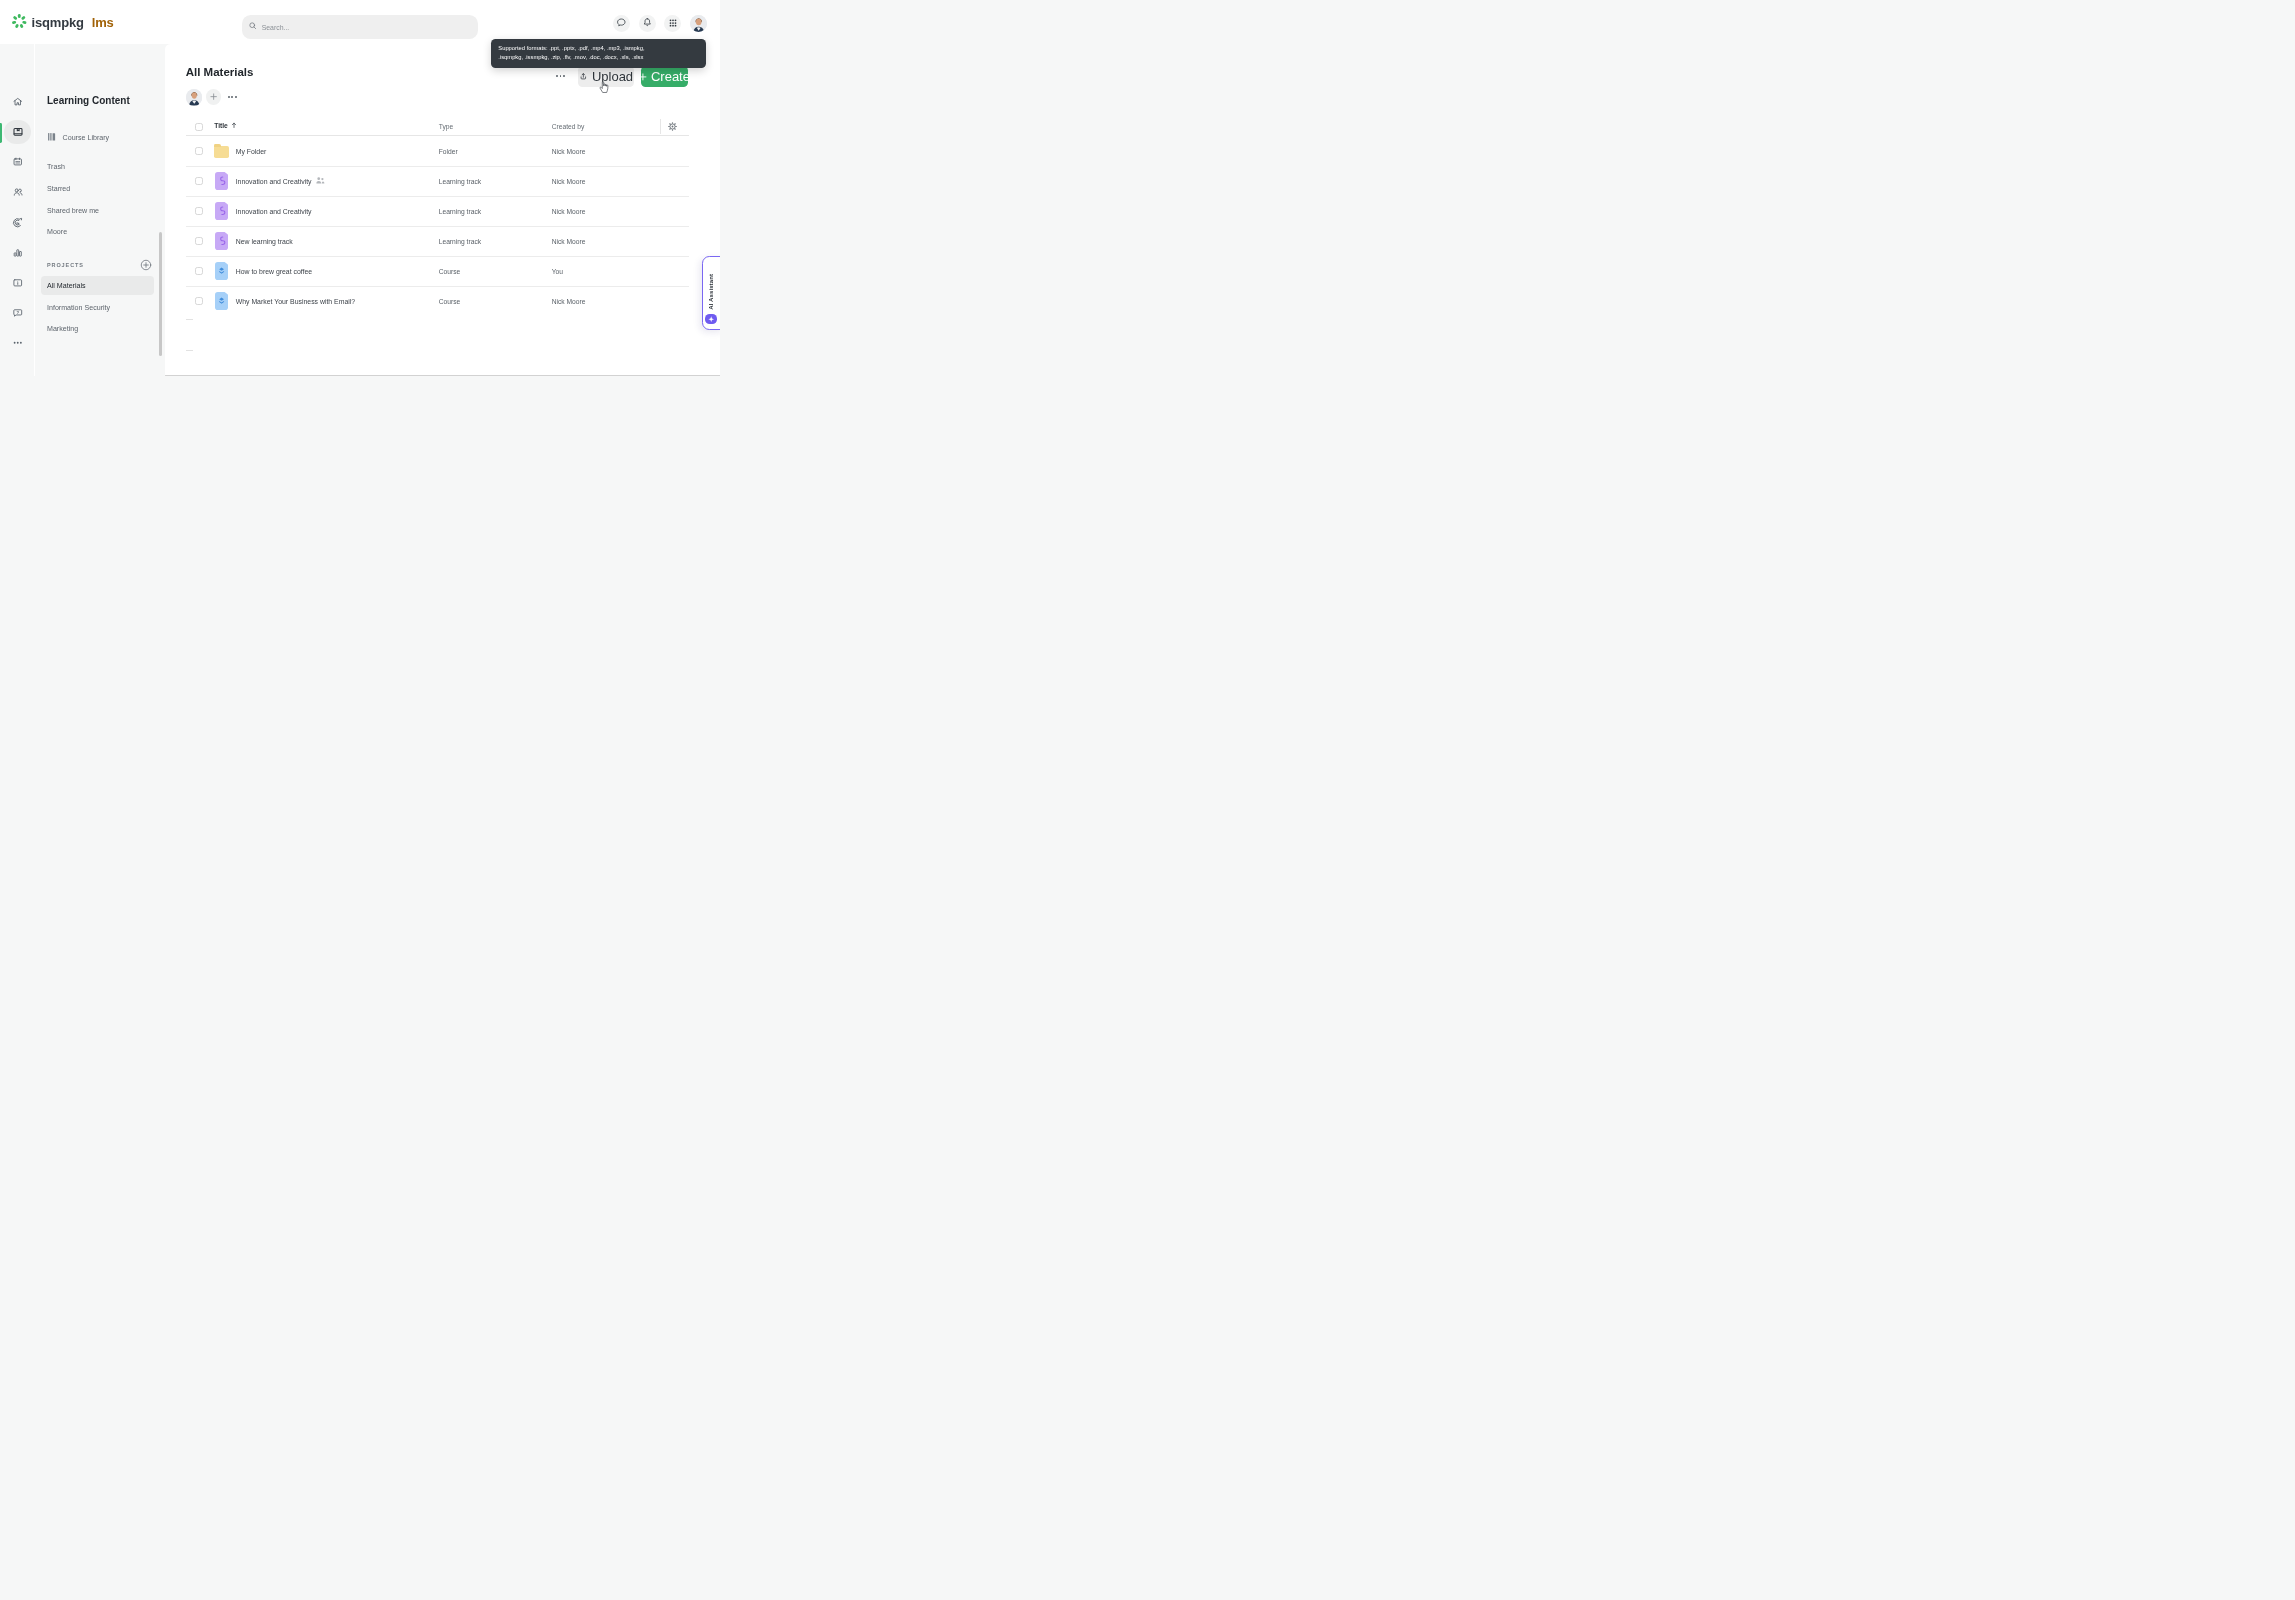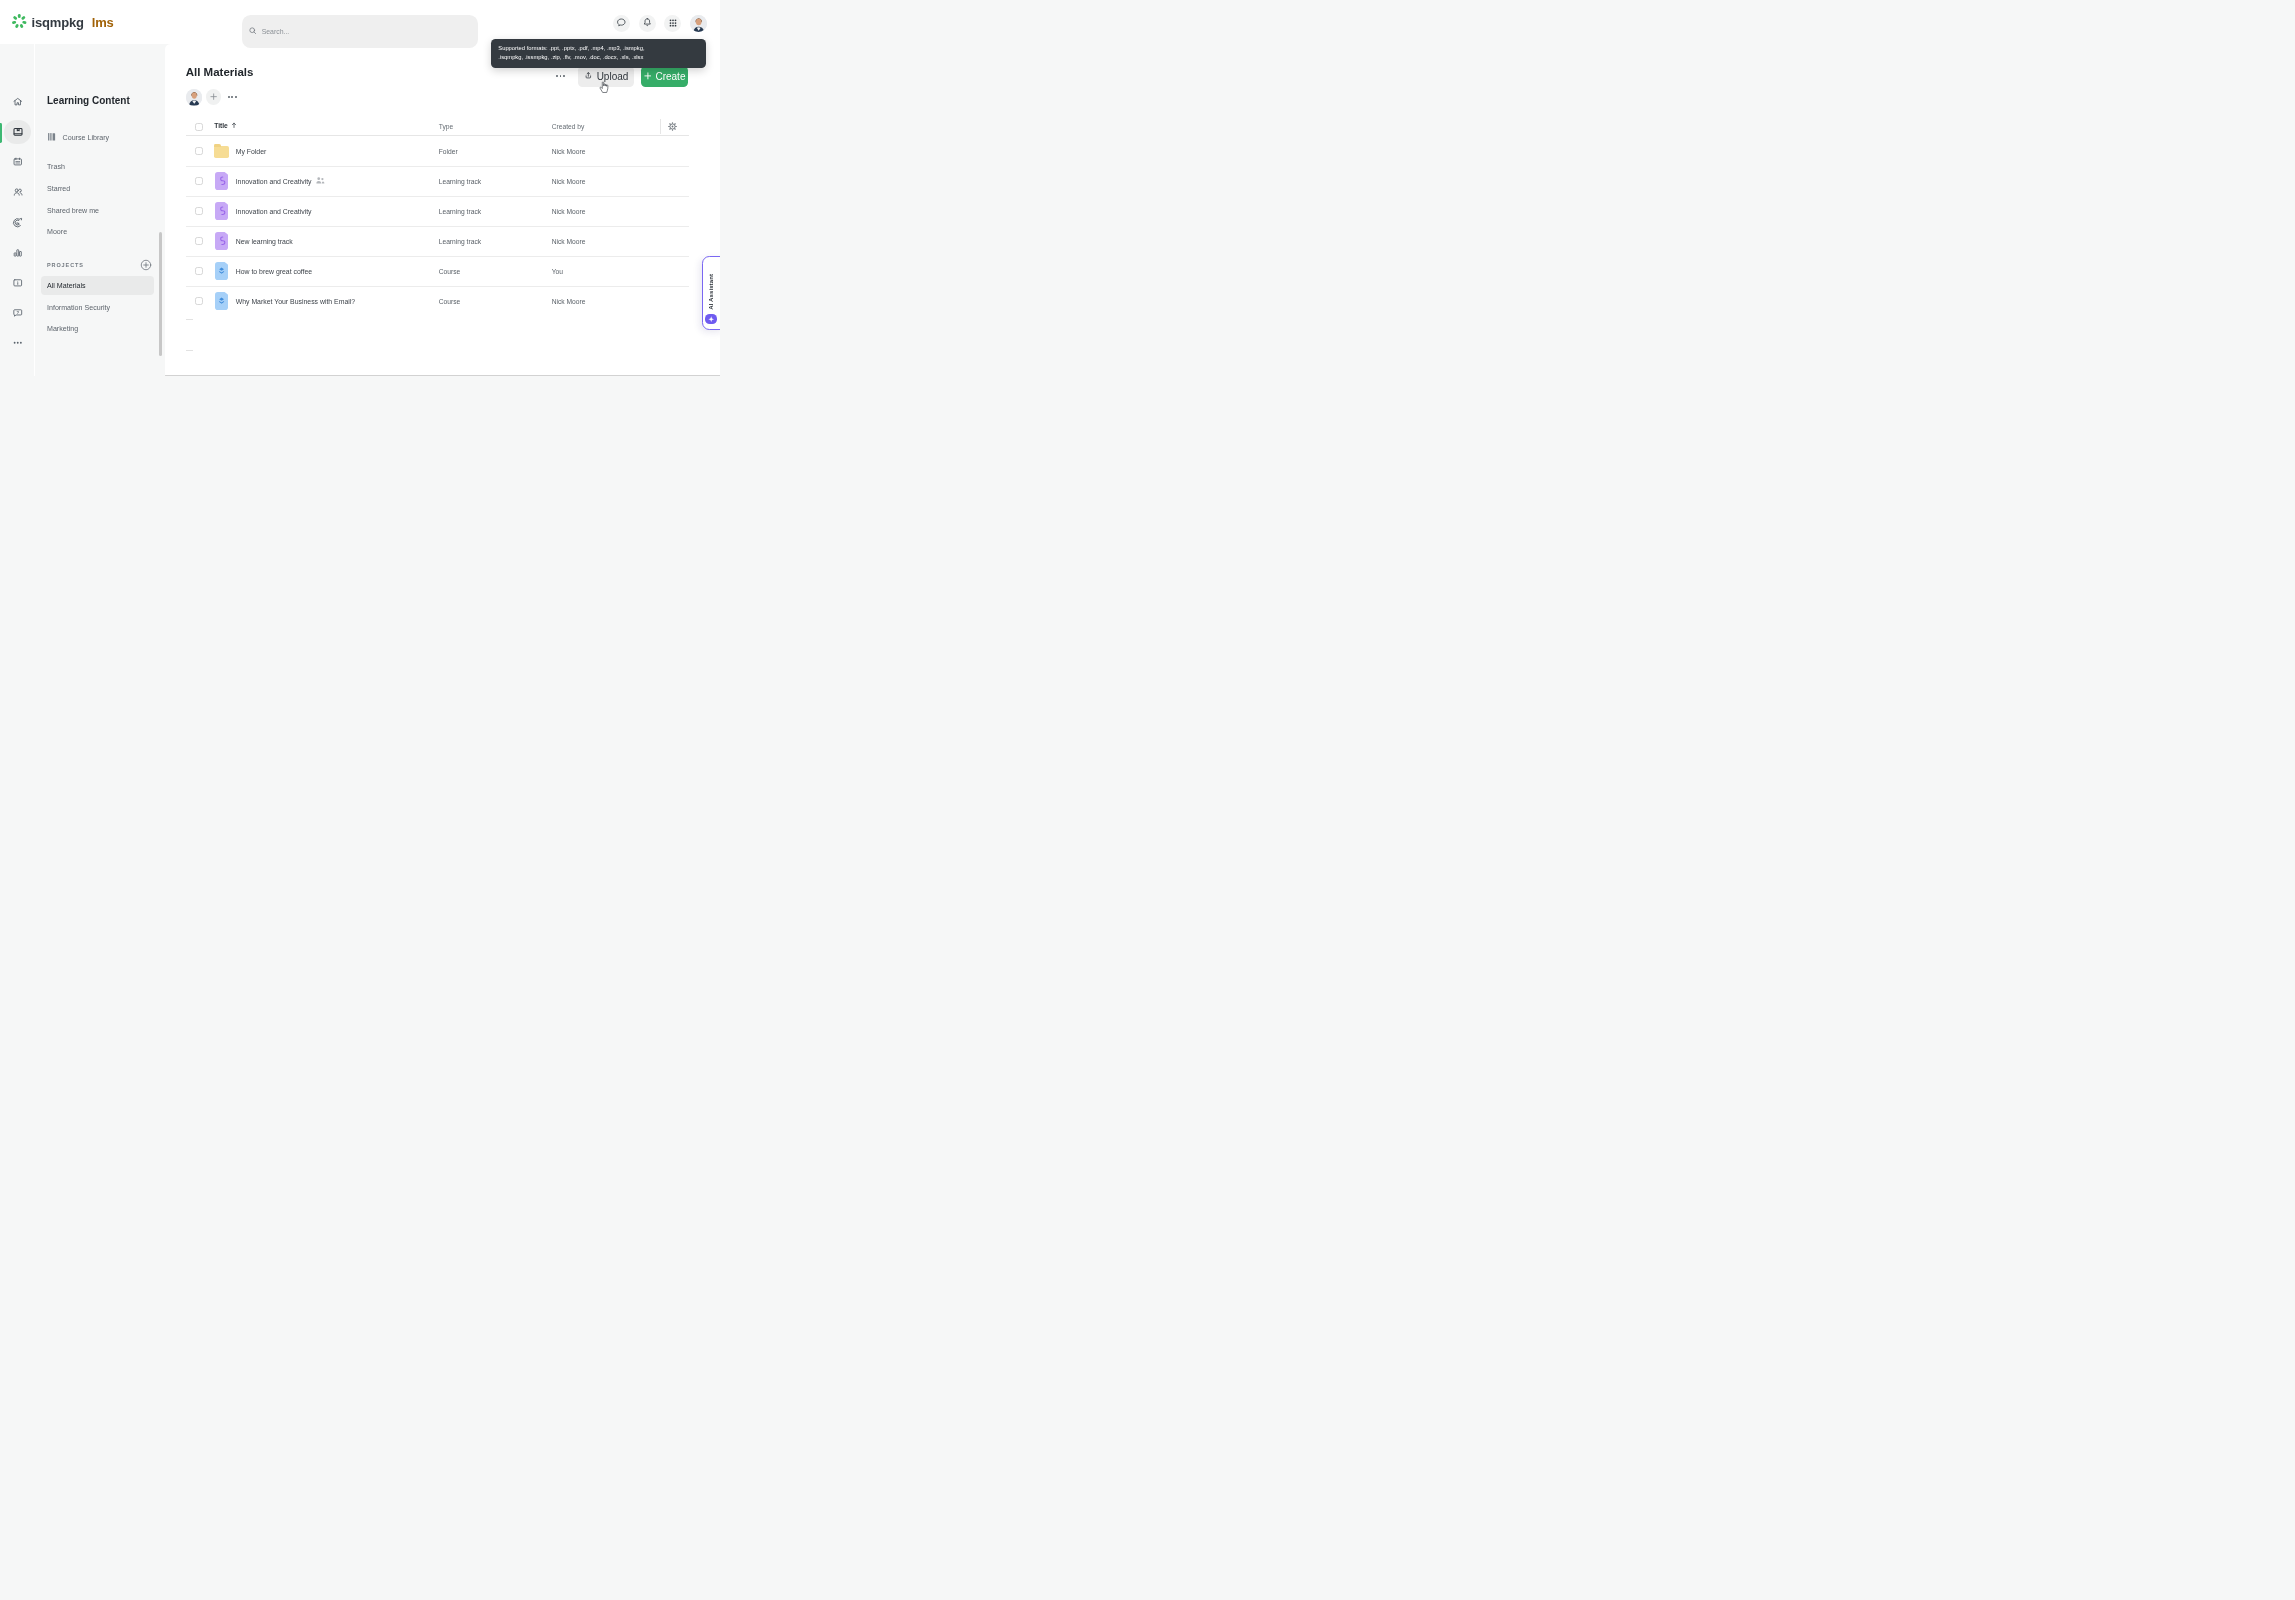--- a/index.html
+++ b/index.html
@@ -9,21 +9,21 @@
     font-family: "Liberation Sans", sans-serif;
     background: #f6f7f7;
     overflow: hidden;
     color: #23282e;
   }
   
   .topbar { position:absolute; left:0; top:0; width:720px; height:44px; background:#fff; z-index:2; }
   .logo { position:absolute; left:11px; top:13px; display:flex; align-items:center; gap:4.1px; }
   .logo-text { font-size:13px; font-weight:700; color:#333a41; letter-spacing:-0.2px; }
   .logo-suffix { font-size:13px; font-weight:700; color:#a16207; margin-left:4px; letter-spacing:-0.2px;}
-  .search { position:absolute; left:242px; top:15px; width:236px; height:33px; background:#efefef;
+  .search { position:absolute; left:242px; top:15px; width:236px; height:24px; background:#efefef;
             border-radius:8.7px; display:flex; align-items:center; padding:0 6.4px; gap:4.1px; }
   .search input { border:none; outline:none; background:transparent; font-size:6.9px; color:#3c4248;
                   font-family:"Liberation Sans", sans-serif; width:100%; }
   .search input::placeholder { color:#8b9096; }
   .tb-circle { position:absolute; top:15px; width:17.4px; height:17.4px; border-radius:50%; background:#f2f3f3;
                display:flex; align-items:center; justify-content:center; cursor:pointer; }
   .avatar { border-radius:50%; overflow:hidden; background:#e9ebee; }
   
   .tooltip { position:absolute; left:491px; top:39px; width:215px; background:#343a40; color:#fff;
              border-radius:4.6px; padding:5px 7.3px 5.5px; font-size:5.8px; line-height:1.58; z-index:50;
@@ -46,21 +46,21 @@
   .side-scrollbar { position:absolute; left:123px; top:188px; width:3.2px; height:124px; background:#c7c7c7; border-radius:1.8px; cursor:pointer; }
   
   .main { position:absolute; left:165px; top:44px; width:555px; height:333px; background:#fff; border-top-left-radius:5.5px; z-index:1;}
   .page-title { position:absolute; left:20.7px; top:22px; font-size:11.5px; font-weight:700; color:#22272c; }
   .owner-row { position:absolute; left:20.7px; top:45px; display:flex; align-items:center; gap:3.7px; }
   .plus-btn { width:15.6px; height:15.6px; border-radius:50%; background:#f0f1f1; display:flex; align-items:center; justify-content:center; cursor:pointer;}
   .dots { display:flex; gap:1.6px; align-items:center; cursor:pointer; padding:2.8px; }
   .dots i { width:1.8px; height:1.8px; border-radius:50%; background:#5f666d; }
   .actions { position:absolute; right:32px; top:21.6px; display:flex; align-items:center; gap:6.9px; }
   .btn { height:21px; border:none; border-radius:4.6px; font-family:"Liberation Sans",sans-serif;
-         font-size:10px; font-weight:500; display:flex; align-items:center; justify-content:center; gap:4.1px; cursor:pointer; }
+         font-size:13px; font-weight:500; display:flex; align-items:center; justify-content:center; gap:4.1px; cursor:pointer; }
   .btn-upload { width:56px; background:#ededed; color:#2f353b; }
   .btn-create { width:47px; background:#36ad68; color:#fff; }
   
   .table { position:absolute; left:20.7px; top:73px; width:503px; }
   .thead { position:relative; height:19px; border-bottom:0.5px solid #e6e6e6; display:flex; align-items:center; }
   .th-title { position:absolute; left:28.5px; font-size:6.7px; font-weight:700; color:#30363c; display:flex; align-items:center; gap:3.2px; cursor:pointer;}
   .th-type { position:absolute; left:253px; font-size:6.7px; color:#666d74; cursor:pointer; }
   .th-created { position:absolute; left:366px; font-size:6.7px; color:#666d74; cursor:pointer; }
   .th-vline { position:absolute; left:474px; top:1.8px; height:15.6px; width:0.5px; background:#e6e6e6; }
   .th-gear { position:absolute; left:481px; top:3.7px; cursor:pointer; }

